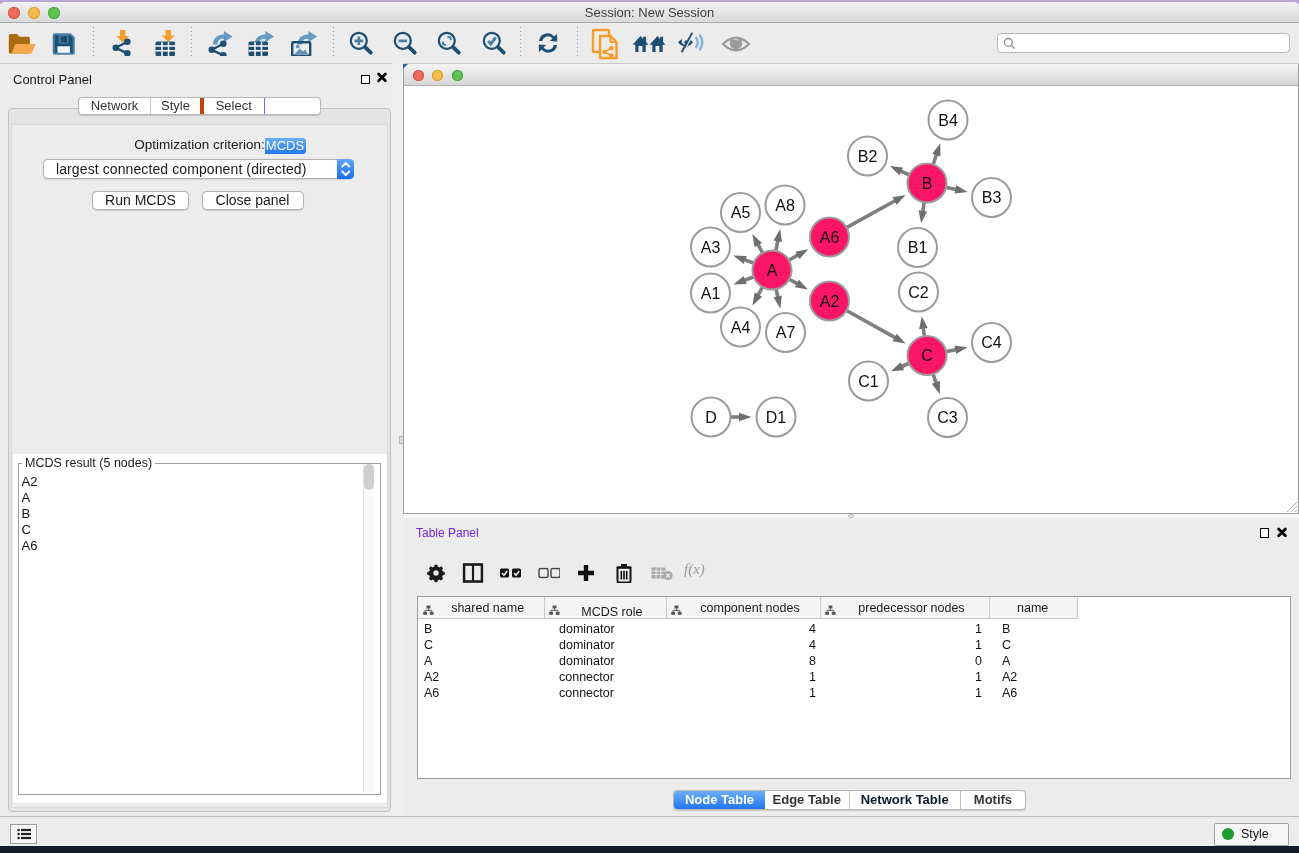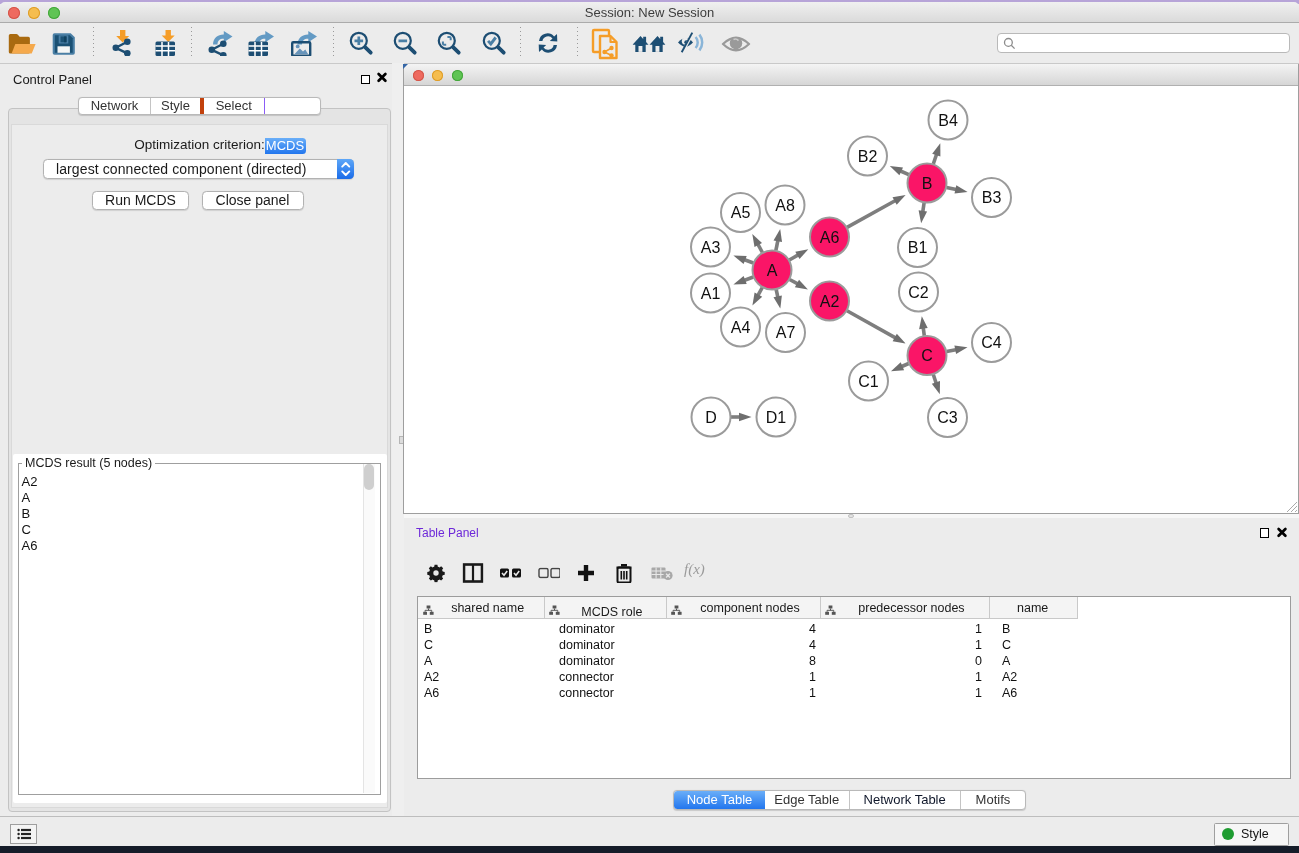--- a/index.html
+++ b/index.html
@@ -439,21 +439,21 @@
 <div class="abs" style="left:424px;top:669.5px;font-size:12.5px;color:#111;">A2</div>
 <div class="abs" style="left:559px;top:669.5px;font-size:12.5px;color:#111;">connector</div>
 <div class="abs" style="left:700px;top:669.5px;width:116px;text-align:right;font-size:12.5px;color:#111;">1</div>
 <div class="abs" style="left:860px;top:669.5px;width:122px;text-align:right;font-size:12.5px;color:#111;">1</div>
 <div class="abs" style="left:1002px;top:669.5px;font-size:12.5px;color:#111;">A2</div>
 <div class="abs" style="left:424px;top:685.5px;font-size:12.5px;color:#111;">A6</div>
 <div class="abs" style="left:559px;top:685.5px;font-size:12.5px;color:#111;">connector</div>
 <div class="abs" style="left:700px;top:685.5px;width:116px;text-align:right;font-size:12.5px;color:#111;">1</div>
 <div class="abs" style="left:860px;top:685.5px;width:122px;text-align:right;font-size:12.5px;color:#111;">1</div>
 <div class="abs" style="left:1002px;top:685.5px;font-size:12.5px;color:#111;">A6</div>
-<div style="position:absolute;left:673px;top:789.5px;width:353.0px;height:20.5px;border-radius:4px;background:#fff;border:1px solid #b9b9b9;box-sizing:border-box;display:flex;box-shadow:0 0.5px 1px rgba(0,0,0,.15);">
+<div style="position:absolute;left:673px;top:789.5px;width:353.0px;height:20.5px;border-radius:4px;background:#fff;border:1px solid #b9b9b9;box-sizing:border-box;display:flex;box-shadow:0 0.5px 1px rgba(0,0,0,.15);font-weight:bold;">
       <div style="width:91.5px;height:100%;box-sizing:border-box;display:flex;align-items:center;justify-content:center;font-size:13px;color:#333;border-right:1px solid #c4c4c4;background:linear-gradient(#6aaef8,#2276ee);color:#fff;border-right:none;border-radius:3.5px 0 0 3.5px;">Node Table</div>
       <div style="width:85px;height:100%;box-sizing:border-box;display:flex;align-items:center;justify-content:center;font-size:13px;color:#333;border-right:1px solid #c4c4c4;">Edge Table</div>
       <div style="width:112px;height:100%;box-sizing:border-box;display:flex;align-items:center;justify-content:center;font-size:13px;color:#0f172a;border-right:1px solid #c4c4c4;">Network Table</div>
       <div style="width:64.5px;height:100%;box-sizing:border-box;display:flex;align-items:center;justify-content:center;font-size:13px;color:#333;">Motifs</div>
     </div>
 <div class="abs" style="left:0;top:816px;width:1299px;height:30px;background:#ececec;border-top:1px solid #bdbdbd;box-sizing:border-box;"></div>
 <div class="abs" style="left:10px;top:824px;width:27px;height:19.5px;background:#f4f4f4;border:1px solid #9e9e9e;box-sizing:border-box;display:flex;align-items:center;justify-content:center;">
 <svg width="14" height="12" viewBox="0 0 14 12">
         <g fill="#222">
           <circle cx="1.6" cy="2" r="1.2"></circle>

